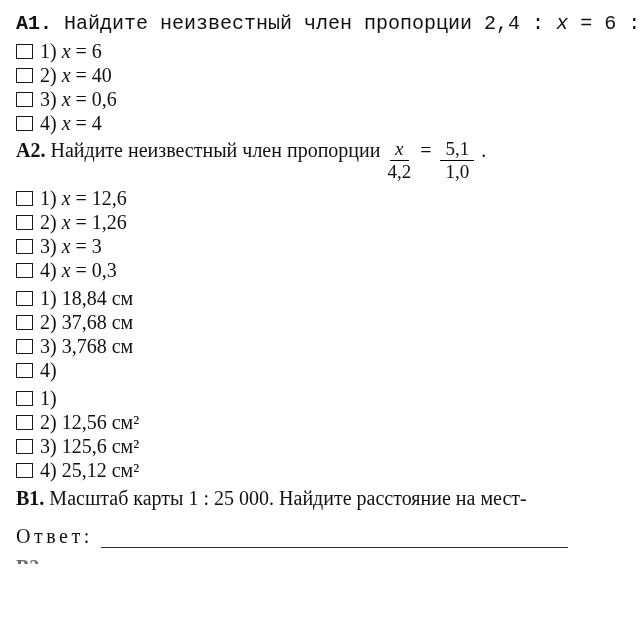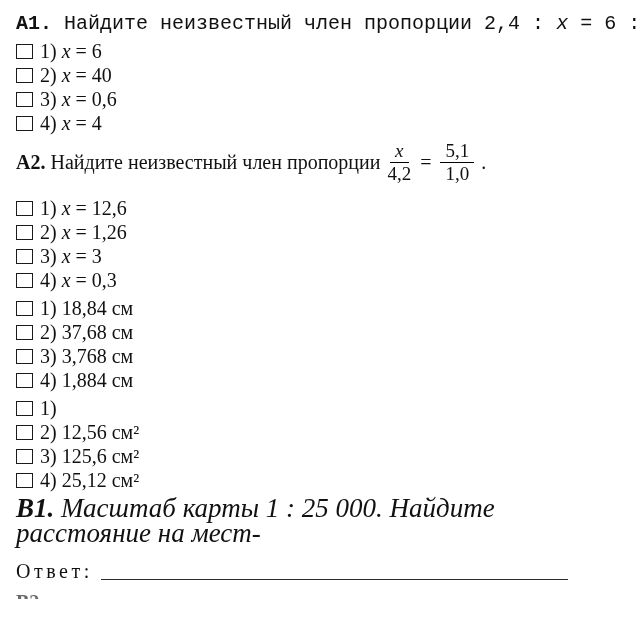--- a/index.html
+++ b/index.html
@@ -42,51 +42,50 @@
     margin-right: 7px;
     flex: none;
     background: #ffffff;
   }
   .opt-num { margin-right: 5px; }
   .opt-var { font-family: "Liberation Serif", serif; }
 
   
   .frac-line {
     display: flex;
-    align-items: center;
+    align-items: flex-start;
     height: 46px;
     font-size: 20px;
-    margin-bottom: 11px;
+    margin-bottom: 1px;
     white-space: pre;
   }
   .fraction {
     display: inline-flex;
     flex-direction: column;
     align-items: center;
     line-height: 1.05;
     font-size: 19px;
     margin: 0 7px;
   }
   .fraction .top {
     border-bottom: 1.6px solid #000;
     padding: 0 5px 1px 5px;
   }
   .fraction .bot { padding-top: 1px; }
   .frac-eq { margin: 0 2px; }
 
   
   .b1-text {
-    font-size: 27px;
+    font-size: 20px;
     line-height: 25px;
-    font-style: italic;
   }
   .answer-row {
     margin-top: 14px;
     display: flex;
-    align-items: center;
+    align-items: flex-end;
     width: 552px;
   }
   .answer-label {
     font-size: 20px;
     letter-spacing: 3.5px;
     white-space: nowrap;
   }
   .answer-line {
     flex: 1;
     border-bottom: 1.6px solid #2a2a2a;
@@ -168,21 +167,21 @@
   <div class="option">
     <span class="checkbox"></span>
     <span class="opt-num">2)</span><span>37,68 см</span>
   </div>
   <div class="option">
     <span class="checkbox"></span>
     <span class="opt-num">3)</span><span>3,768 см</span>
   </div>
   <div class="option">
     <span class="checkbox"></span>
-    <span class="opt-num">4)</span><span>1,884 см</span>
+    <span class="opt-num">4)</span>
   </div>
 </section>
 
 <section>
   <div class="option">
     <span class="checkbox"></span>
     <span class="opt-num">1)</span>
   </div>
   <div class="option">
     <span class="checkbox"></span>

